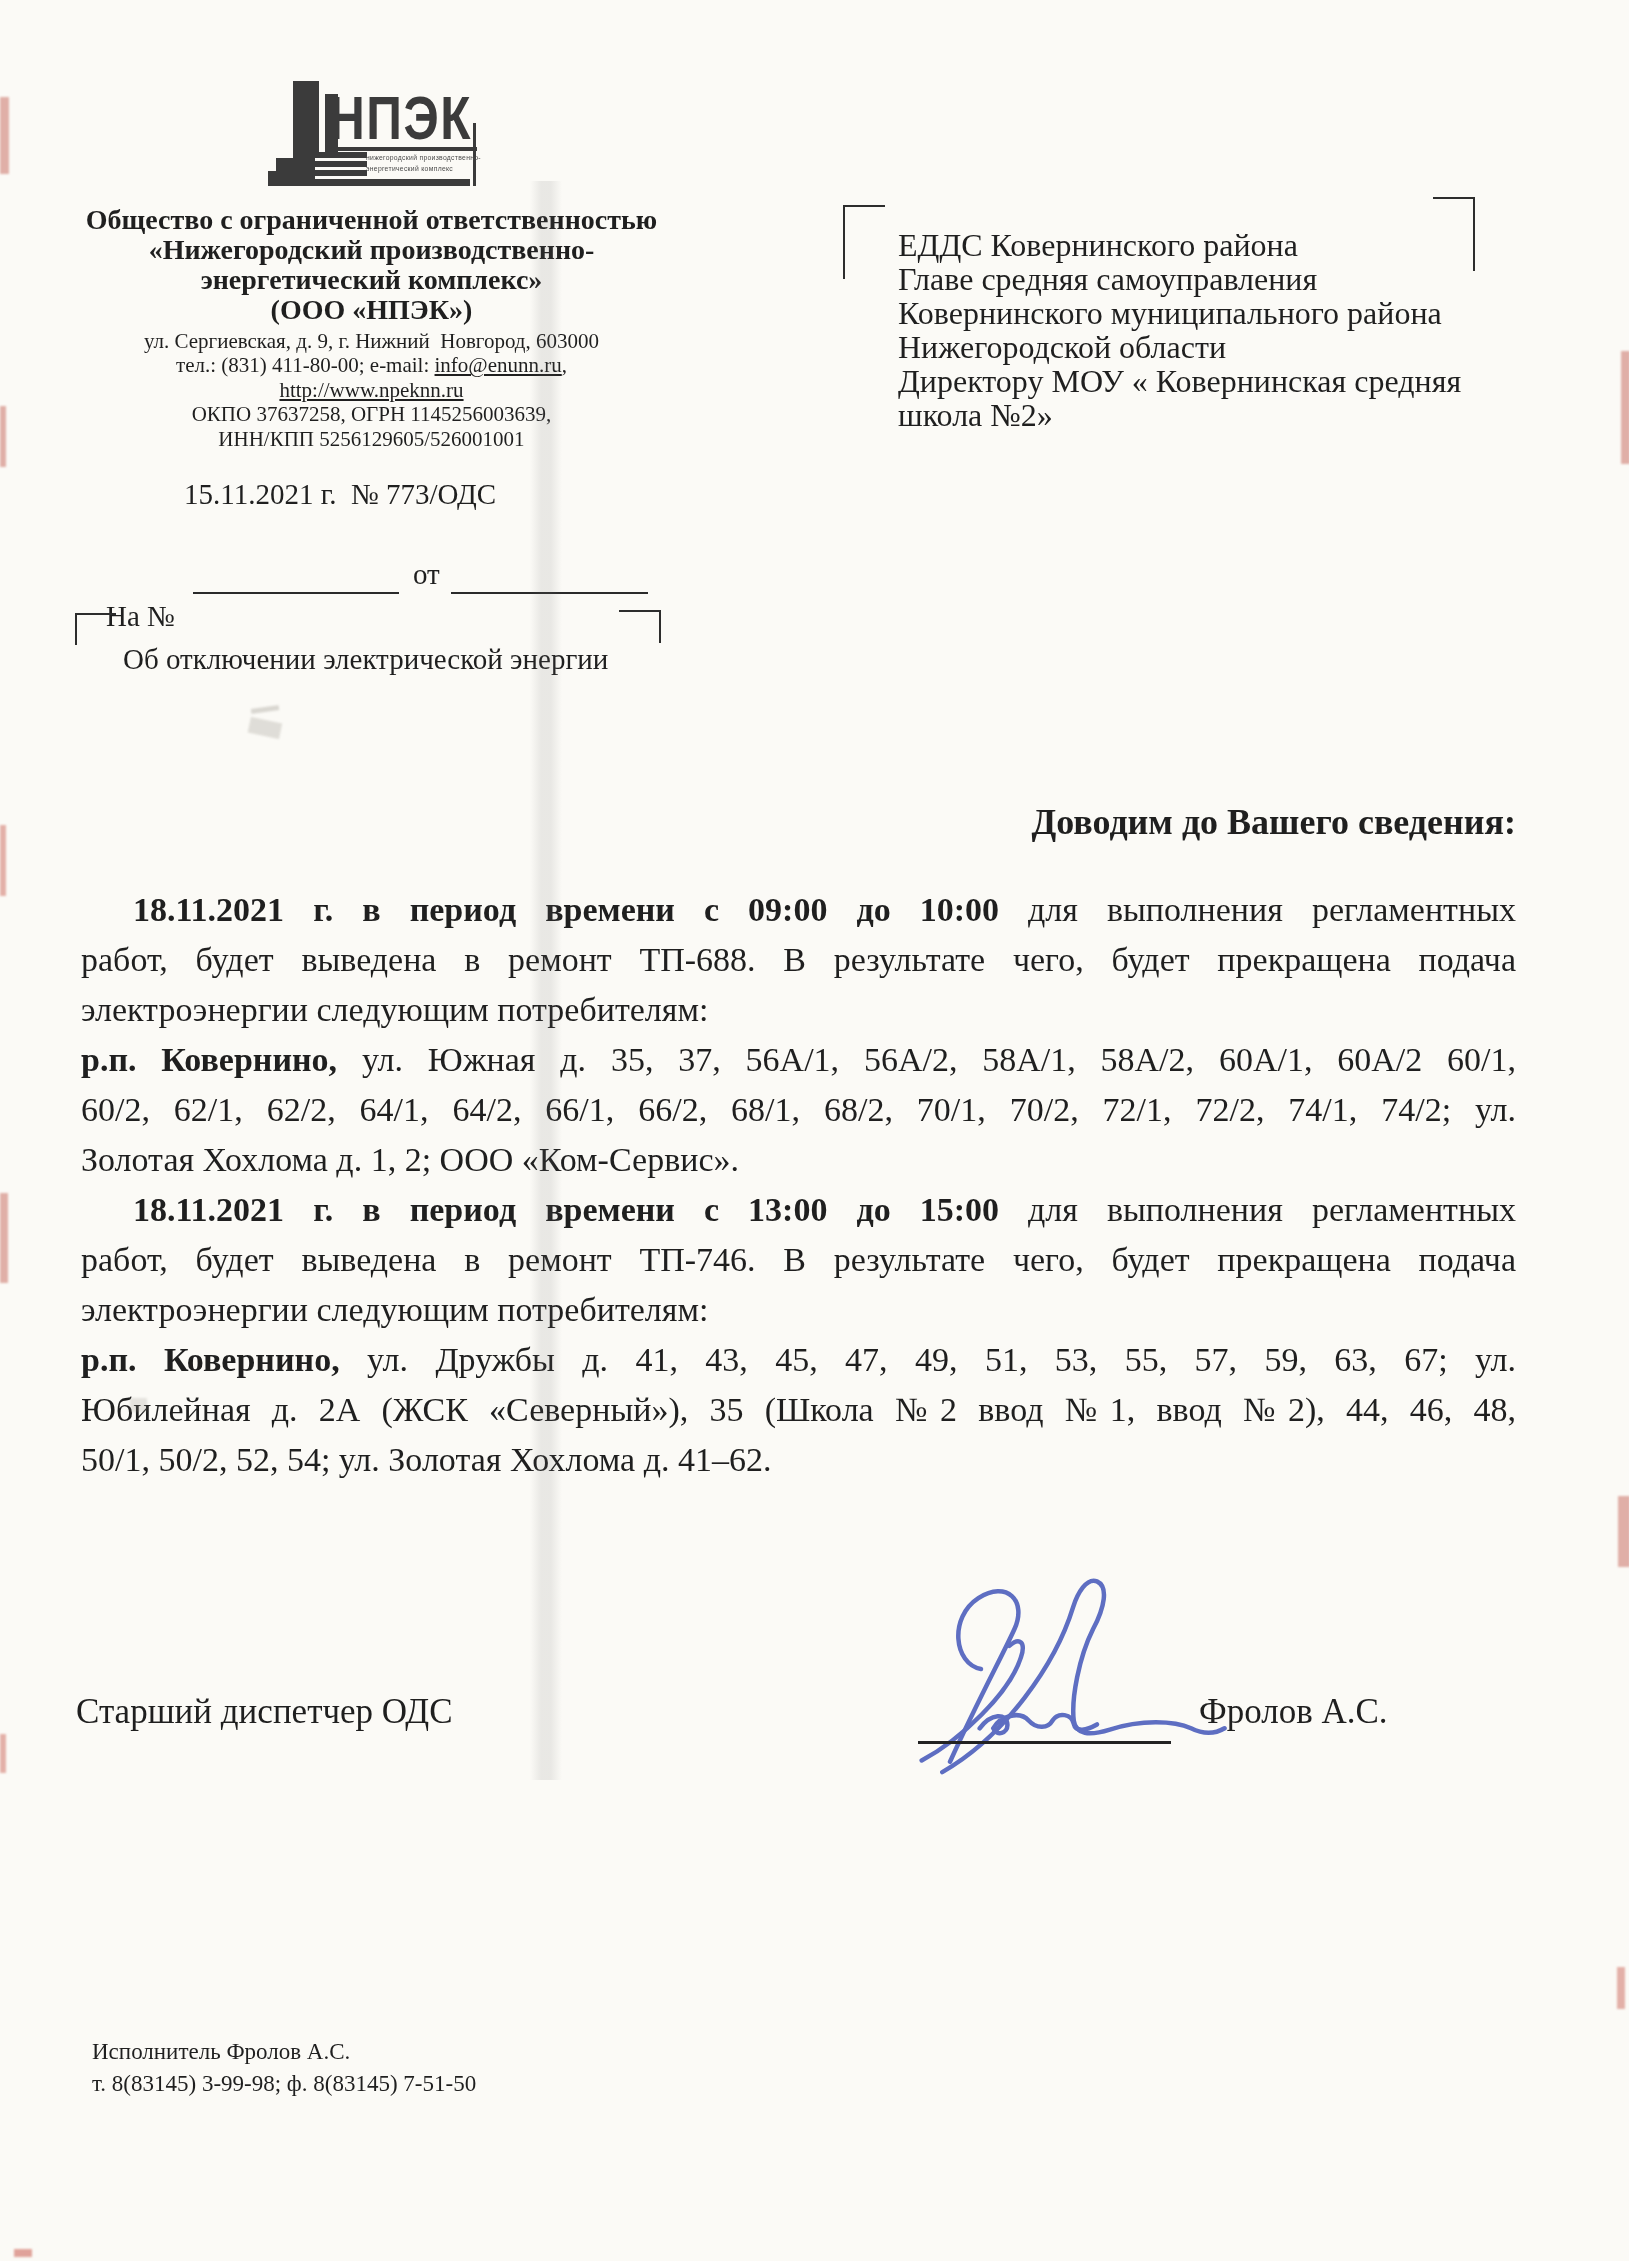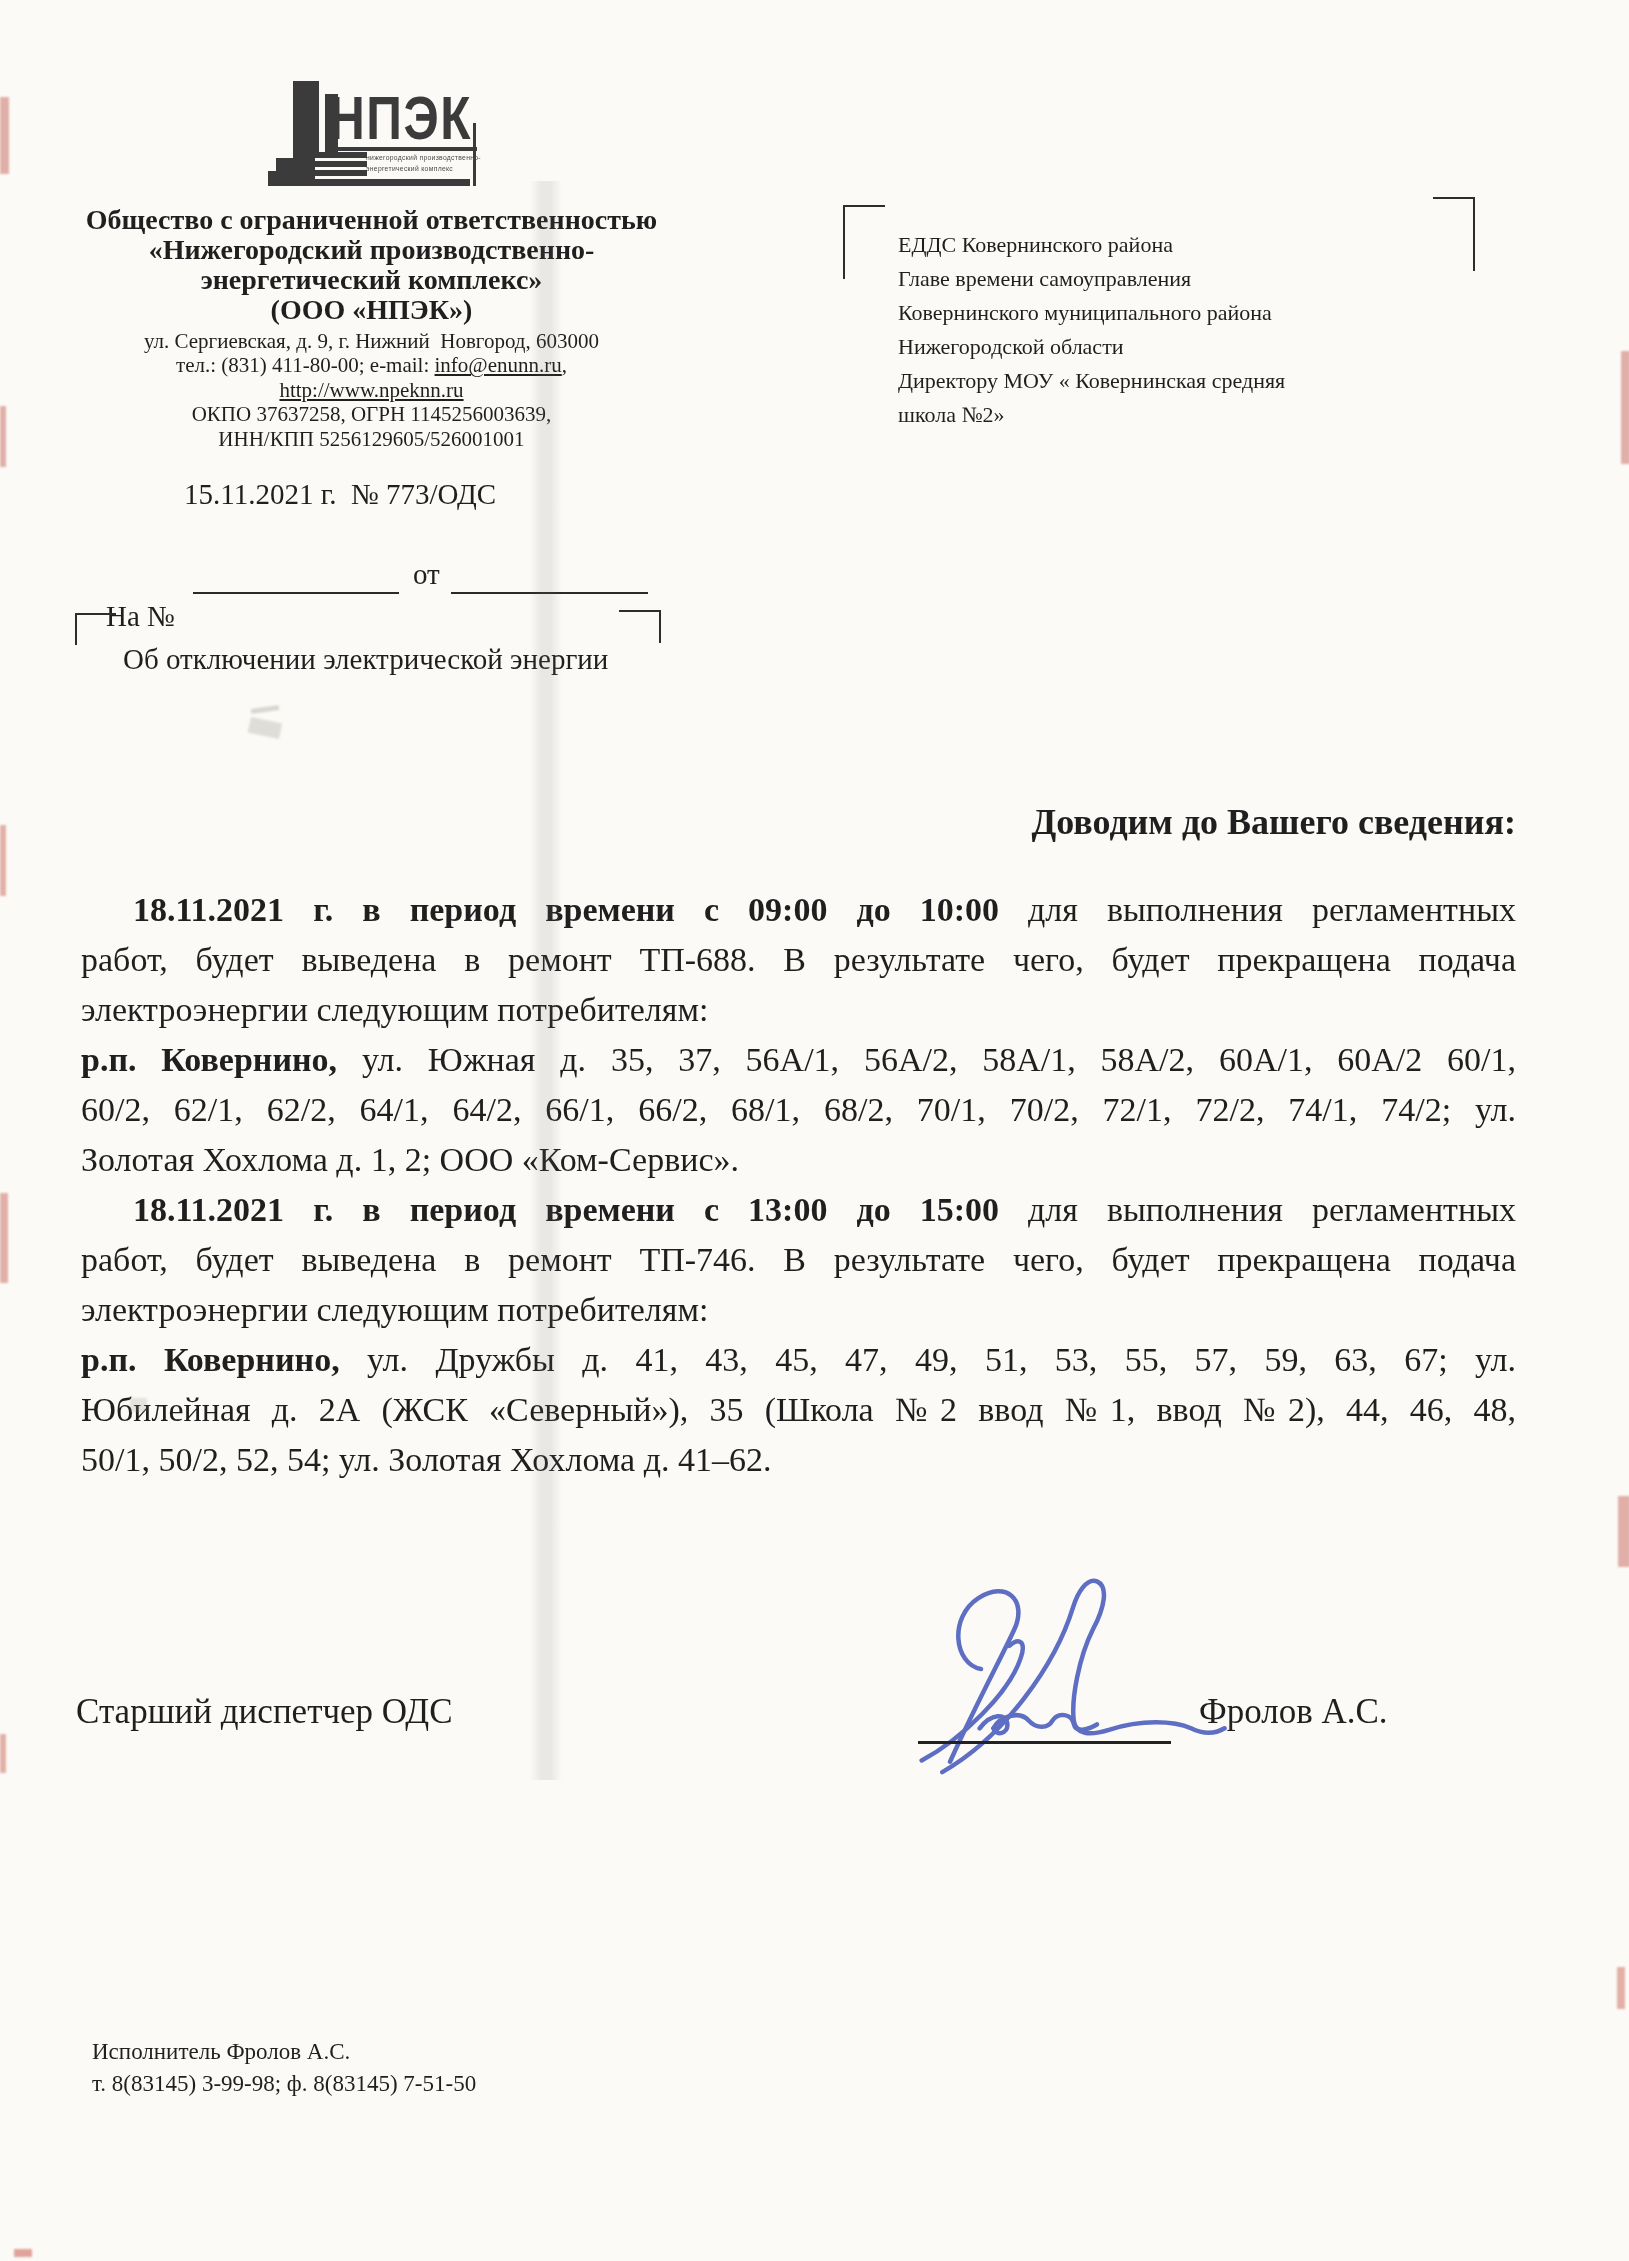--- a/index.html
+++ b/index.html
@@ -11,21 +11,21 @@
   .abs{position:absolute;}
   .b{font-weight:bold;}
   .ws-pre{white-space:pre;}
   .ul{text-decoration:underline;}
   
   .sender{left:62px; top:205px; width:619px; text-align:center;}
   .sender .bold-line{font-size:28px; font-weight:bold; line-height:30px;}
   .sender .addr-line{font-size:21px; line-height:24.5px;}
   .sender .gap{height:3.9px;}
   
-  .recipient{left:898px; top:228px; width:619px; font-size:22px; line-height:34px;}
+  .recipient{left:898px; top:228px; width:619px; font-size:32px; line-height:34px;}
   
   .heading{left:77px; top:801px; width:1439px; text-align:right; font-size:36px; font-weight:bold;}
   .bodyblock{left:81px; top:885px; width:1435px; font-size:34px;}
   .ln{height:50px; line-height:50px; overflow:hidden;}
   .jline{text-align:justify;}
   .jline::after{content:""; display:inline-block; width:100%; height:0;}
   .indent{text-indent:52px;}
   
   .bracket{border-color:#2d2d2d; border-style:solid; border-width:0;}
   
@@ -93,21 +93,21 @@
   <div class="abs bracket" style="left:75px; top:613px; width:39px; height:30px; border-top-width:2.6px; border-left-width:2.6px;"></div>
   <div class="abs bracket" style="left:619px; top:610px; width:40px; height:31px; border-top-width:2.6px; border-right-width:2.6px;"></div>
 
   <div class="abs" style="left:123px; top:643px; font-size:29px;">Об отключении электрической энергии</div>
 
   <div class="abs bracket" style="left:843px; top:205px; width:40px; height:72px; border-top-width:2.6px; border-left-width:2.6px;"></div>
   <div class="abs bracket" style="left:1433px; top:197px; width:40px; height:72px; border-top-width:2.6px; border-right-width:2.6px;"></div>
 
   <div class="abs recipient">
     <div>ЕДДС Ковернинского района</div>
-    <div>Главе времени самоуправления</div>
+    <div>Главе средняя самоуправления</div>
     <div>Ковернинского муниципального района</div>
     <div>Нижегородской области</div>
     <div>Директору МОУ « Ковернинская средняя</div>
     <div>школа №2»</div>
   </div>
 
   <div class="abs heading">Доводим до Вашего сведения:</div>
 
   <div class="abs bodyblock">
 

